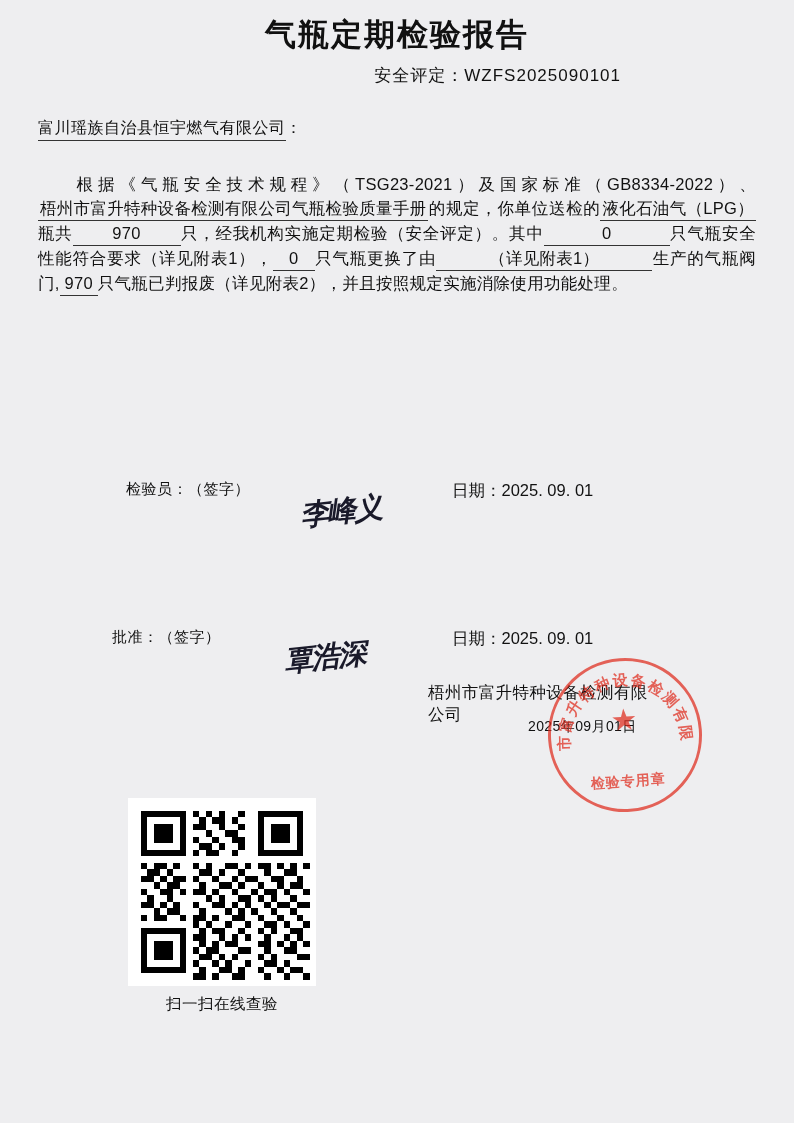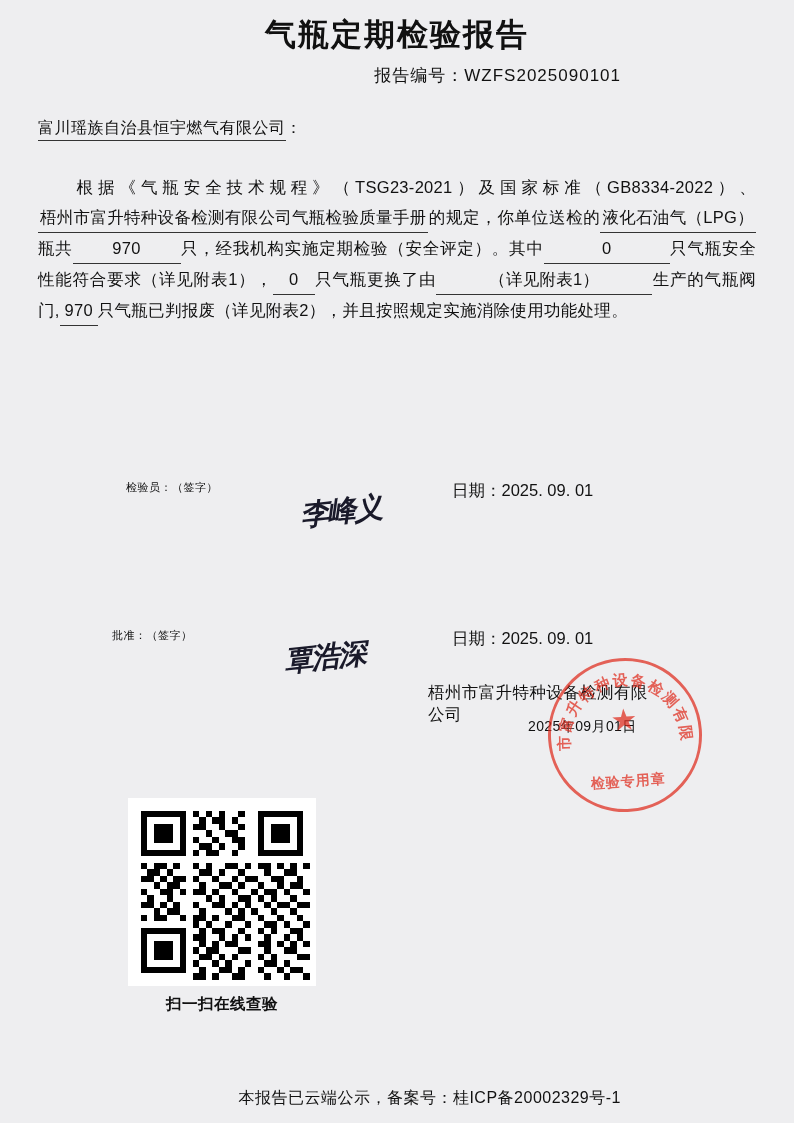--- a/index.html
+++ b/index.html
@@ -49,42 +49,42 @@
   .addressee .u {
     border-bottom: 1px solid #333;
     padding-bottom: 4px;
   }
   .body-text {
     position: absolute;
     top: 172px;
     left: 38px;
     width: 718px;
     font-size: 16.5px;
-    line-height: 30px;
+    line-height: 24px;
     letter-spacing: 0.3px;
     text-align: justify;
   }
   .indent { display: inline-block; width: 34px; }
   .fill {
     border-bottom: 1px solid #333;
     display: inline-block;
     text-align: center;
     padding: 0 2px;
   }
   .fill.w230 { min-width: 232px; }
   .fill.w130 { min-width: 130px; }
   .fill.w100 { min-width: 104px; }
   .fill.w120 { min-width: 122px; }
   .fill.w40  { min-width: 38px; }
   .fill.w210 { min-width: 212px; }
   .fill.w36  { min-width: 34px; }
 
   .sig-block {
     position: absolute;
-    font-size: 11px;
+    font-size: 15px;
     letter-spacing: 0.5px;
     text-align: right;
   }
   .sig-inspector { top: 480px; left: 126px; }
   .sig-approver  { top: 628px; left: 112px; }
   .sig-date-1 { position: absolute; top: 480px; left: 452px; font-size: 16.5px; }
   .sig-date-2 { position: absolute; top: 628px; left: 452px; font-size: 16.5px; }
 
   .handwriting {
     position: absolute;
@@ -171,39 +171,38 @@
     background: #fff;
     padding: 0;
     box-sizing: border-box;
     display: block;
   }
   .qr-caption {
     margin-top: 8px;
     text-align: center;
     font-size: 15.5px;
     letter-spacing: 0.5px;
-    font-weight: bold;
   }
   .footer {
     position: absolute;
     bottom: 14px;
     right: 38px;
     font-size: 16px;
     letter-spacing: 0.5px;
   }
 </style>
 </head>
 <body>
 
 <div class="page">
 
   <div class="title">气瓶定期检验报告</div>
 
   <div class="report-no">
-    <span>报告编号：</span><span>WZFS2025090101</span>
+    <span>安全评定：</span><span>WZFS2025090101</span>
   </div>
 
   <div class="addressee">
     <span class="u">富川瑶族自治县恒宇燃气有限公司</span><span>：</span>
   </div>
 
   <div class="body-text">
     <span class="indent"></span><span>根据《气瓶安全技术规程》（TSG23-2021）及国家标准（GB8334-2022）、</span><span class="fill w230">梧州市富升特种设备检测有限公司气瓶检验质量手册</span><span>的规定，你单位送检的</span><span class="fill w130">液化石油气（LPG）</span><span>瓶共</span><span class="fill w100">970</span><span>只，经我机构实施定期检验（安全评定）。其中</span><span class="fill w120">0</span><span>只气瓶安全性能符合要求（详见附表1），</span><span class="fill w40">0</span><span>只气瓶更换了由</span><span class="fill w210">（详见附表1）</span><span>生产的气瓶阀门,</span><span class="fill w36">970</span><span>只气瓶已判报废（详见附表2），并且按照规定实施消除使用功能处理。</span>
   </div>
 
@@ -409,15 +408,14 @@
           <rect x="13" y="27" width="1" height="1"></rect>
           <rect x="16" y="27" width="2" height="1"></rect>
         <rect x="21" y="27" width="1" height="1"></rect>
           <rect x="24" y="27" width="1" height="1"></rect>
           <rect x="27" y="27" width="1" height="1"></rect>
       </g>
     </svg>
     <div class="qr-caption">扫一扫在线查验</div>
   </div>
 
-  <div class="footer">本报告已云端公示，备案号：桂ICP备20002329号-1</div>
 
 </div>
 
 </body></html>

